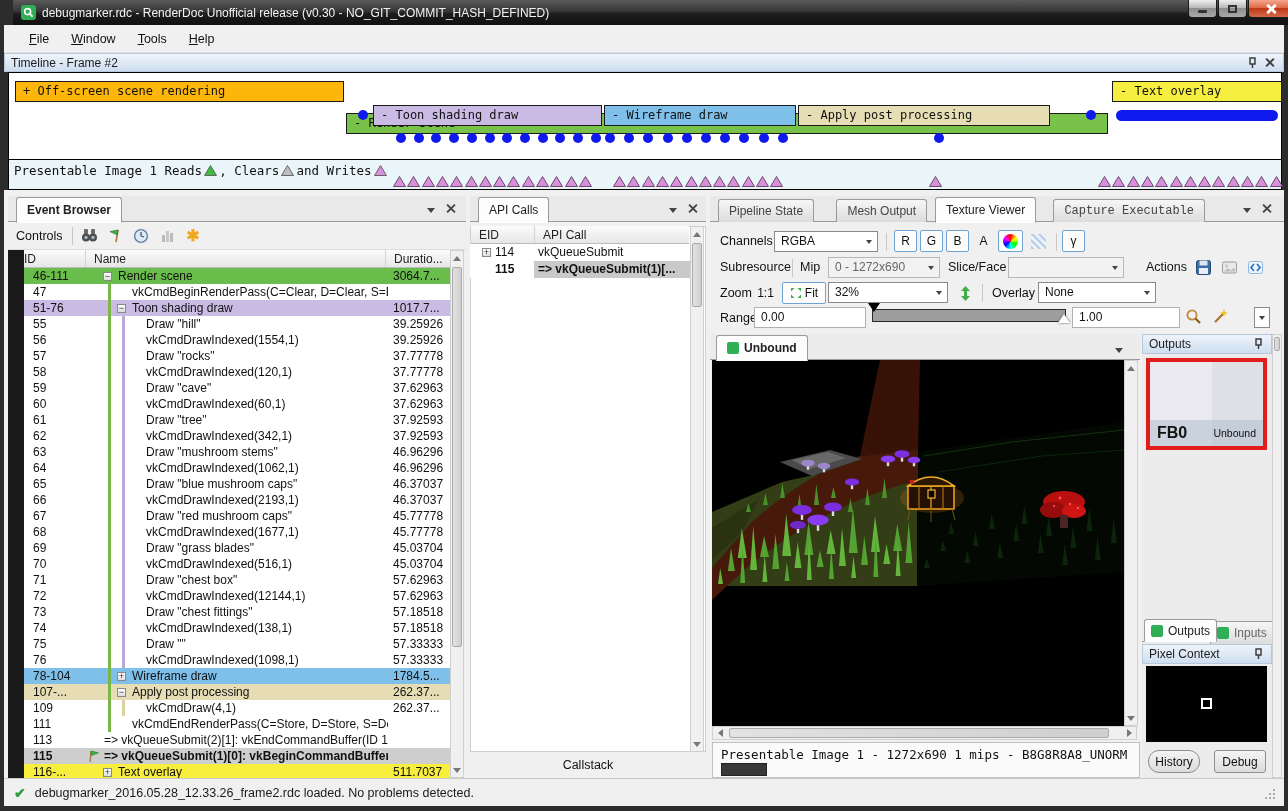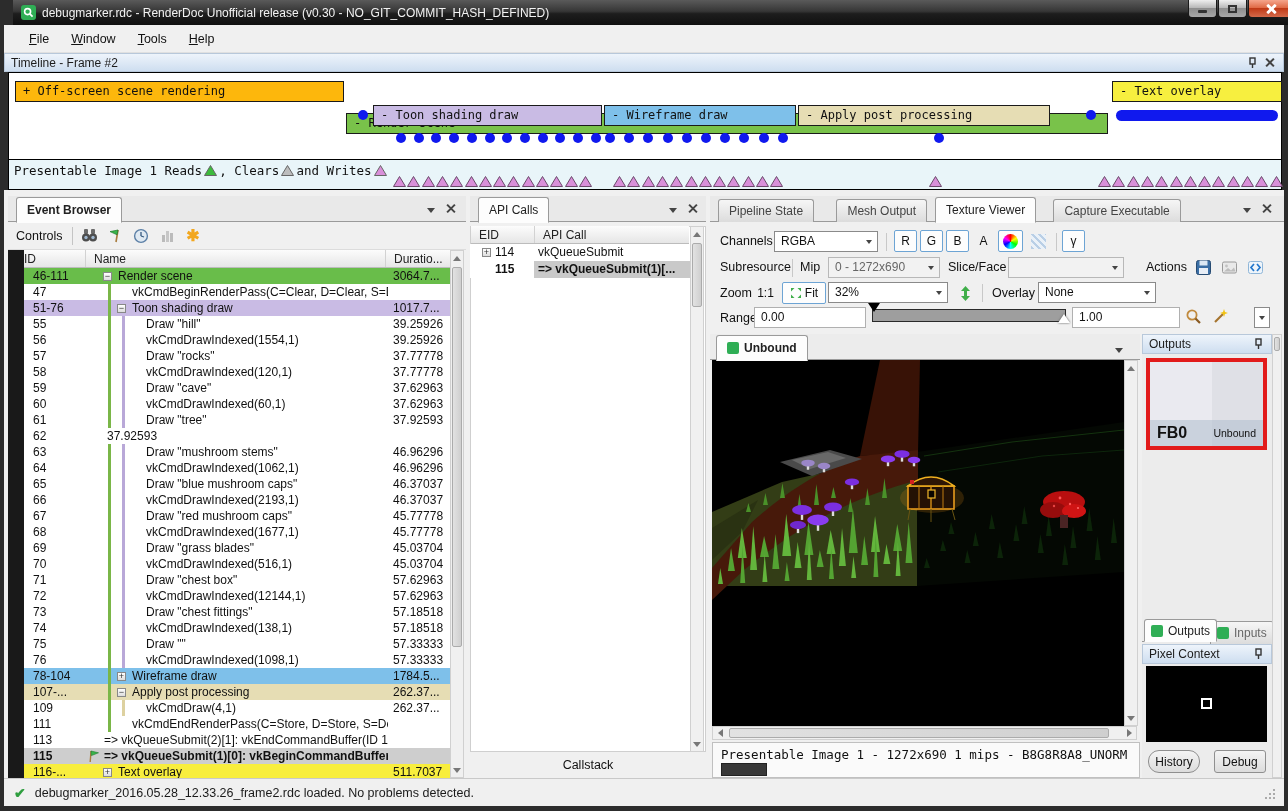--- a/index.html
+++ b/index.html
@@ -515,20 +515,26 @@
           <span class="guide" style="background: rgb(122, 182, 72);"></span>
           <span class="guide" style="background: rgb(185, 168, 216);"></span>
           <span style="display: inline-block; width: 14px; flex: 0 0 auto;"></span>
           <span style="padding-left: 2px;">Draw "tree"</span>
         </div>
         <div class="ev-dur">37.92593</div>
       </div>
       <div class="ev-row">
         <div class="ev-eid">62</div>
         <div class="ev-ic"></div>
+        <div class="ev-name">
+          <span class="guide" style="background: rgb(122, 182, 72);"></span>
+          <span class="guide" style="background: rgb(185, 168, 216);"></span>
+          <span style="display: inline-block; width: 14px; flex: 0 0 auto;"></span>
+          <span style="padding-left: 2px;">vkCmdDrawIndexed(342,1)</span>
+        </div>
         <div class="ev-dur">37.92593</div>
       </div>
       <div class="ev-row">
         <div class="ev-eid">63</div>
         <div class="ev-ic"></div>
         <div class="ev-name">
           <span class="guide" style="background: rgb(122, 182, 72);"></span>
           <span class="guide" style="background: rgb(185, 168, 216);"></span>
           <span style="display: inline-block; width: 14px; flex: 0 0 auto;"></span>
           <span style="padding-left: 2px;">Draw "mushroom stems"</span>
@@ -809,21 +815,21 @@
   <div class="tab" style="left: 8px;">
         <span style="color: rgb(68, 68, 68);">Pipeline State</span>
       </div>
       <div class="tab" style="left: 126.4px;">
         <span style="color: rgb(68, 68, 68);">Mesh Output</span>
       </div>
       <div class="tab active" style="left: 225px;">
         <span>Texture Viewer</span>
       </div>
       <div class="tab" style="left: 343.4px;">
-        <span style="color: rgb(68, 68, 68);">Capture Executable</span>
+        <span style="color: rgb(68, 68, 68); font-family: Liberation Mono, monospace;">Capture Executable</span>
       </div>
     </div>
   <div class="panelbg" style="left:710px;top:222px;width:574px;height:556px;"></div>
 
   
   <span class="tv-label abs" style="left:720px;top:231px;">Channels</span>
   <div class="combo" style="left:774px;top:231px;width:104px;">
     <span>RGBA</span><span class="carrow"></span>
   </div>
   <span class="vsep" style="left:886px;top:233px;"></span>

